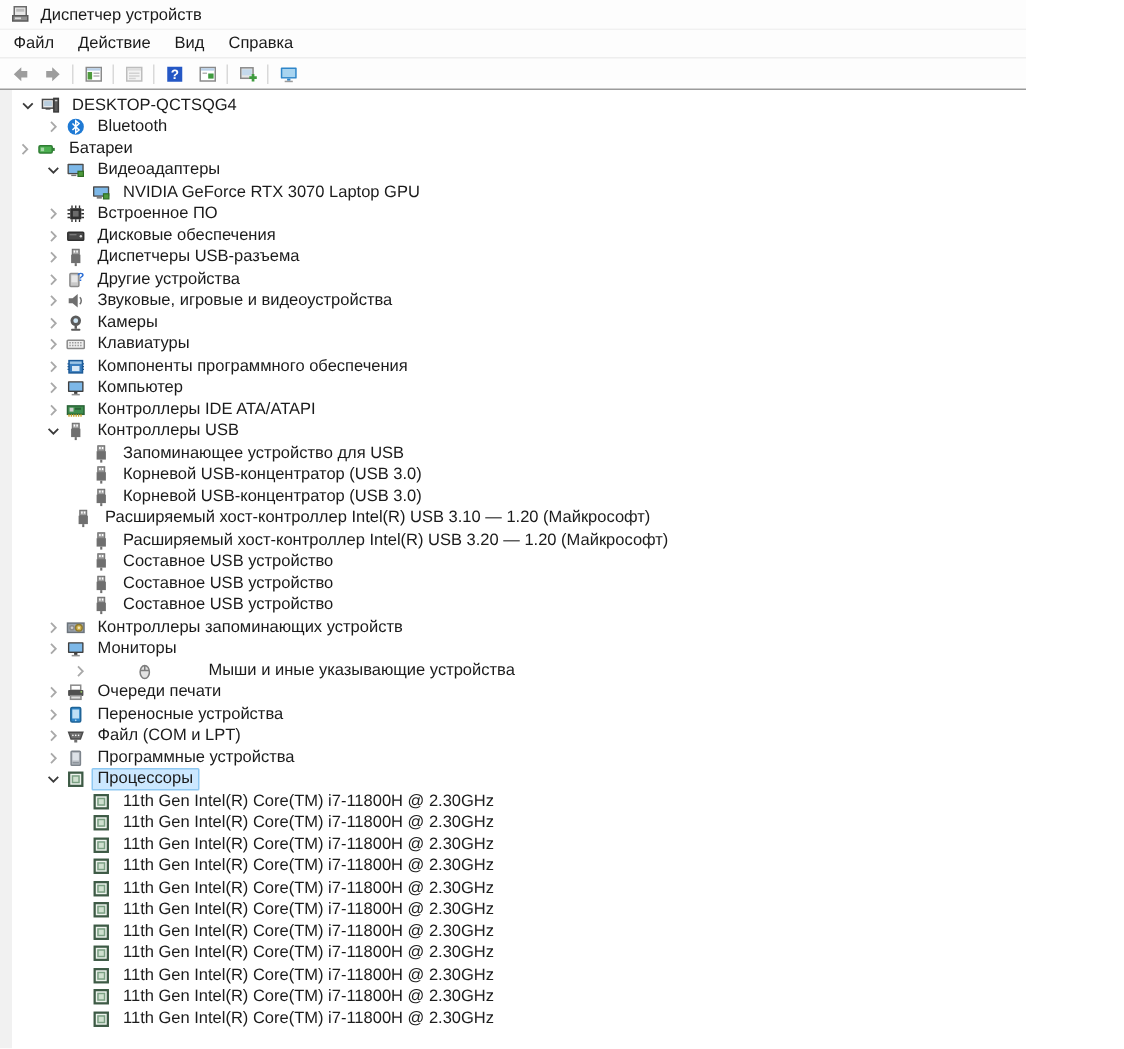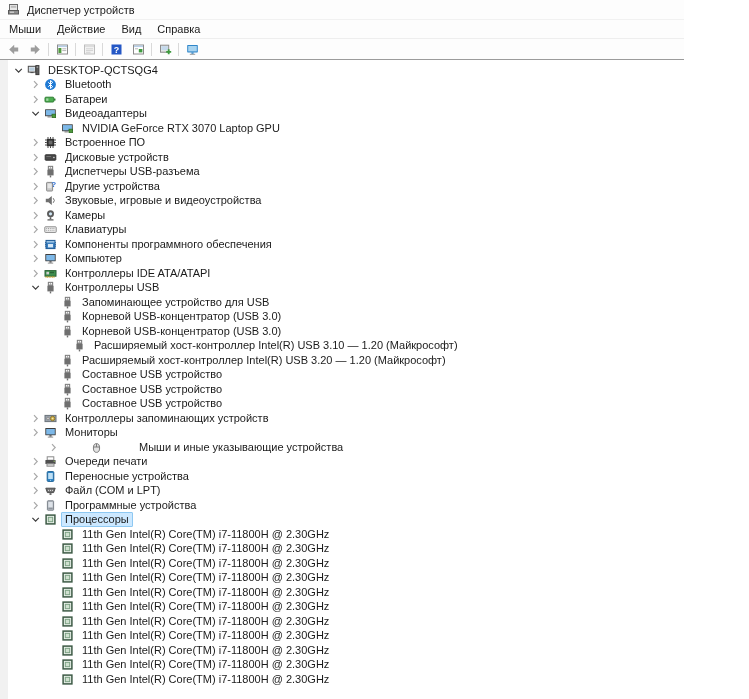--- a/index.html
+++ b/index.html
@@ -35,21 +35,21 @@
         <svg width="13" height="13" viewBox="0 0 13 13" xmlns="http://www.w3.org/2000/svg">
           <rect x="2.5" y="1.5" width="8" height="6" fill="#e8e8e8" stroke="#6a6a6a"></rect>
           <rect x="3.8" y="2.8" width="5.4" height="2" fill="#bcbcbc"></rect>
           <rect x="1.5" y="7.5" width="10" height="3.5" fill="#8f8f8f" stroke="#5a5a5a"></rect>
           <rect x="3" y="8.6" width="4" height="1.2" fill="#d8d8d8"></rect>
         </svg>
       </span>
     <span class="title-text">Диспетчер устройств</span>
   </div>
   <div class="menubar" id="menubar">
-      <span class="menu-item">Мыши</span>
+      <span class="menu-item">Файл</span>
       <span class="menu-item">Действие</span>
       <span class="menu-item">Вид</span>
       <span class="menu-item">Справка</span>
     </div>
   <div class="toolbar" id="toolbar">
       <span class="tbtn">
         <span>
           <svg width="13" height="13" viewBox="0 0 13 13" xmlns="http://www.w3.org/2000/svg">
             <path d="M7.2 1.8 L2.2 6.5 L7.2 11.2 L7.2 8.6 L11.2 8.6 L11.2 4.4 L7.2 4.4 Z" fill="#9d9d9d"></path>
           </svg>
@@ -152,21 +152,21 @@
           </svg>
         </span>
         <span class="ticon">
           <svg width="13" height="13" viewBox="0 0 13 13" xmlns="http://www.w3.org/2000/svg">
             <circle cx="6.5" cy="6.5" r="5.4" fill="#1f7ad4"></circle>
             <path d="M4.3 4.3 L8.7 8.7 L6.5 10.5 L6.5 2.5 L8.7 4.3 L4.3 8.7" stroke="#ffffff" stroke-width="1" fill="none"></path>
           </svg>
         </span>
         <span class="lbl">Bluetooth</span>
       </div>
-      <div class="row" style="padding-left: 19px;">
+      <div class="row" style="">
         <span class="chev">
           <svg width="13" height="13" viewBox="0 0 13 13" xmlns="http://www.w3.org/2000/svg">
             <path d="M5 3.2 L8.2 6.5 L5 9.8" stroke="#a9a9a9" stroke-width="1.2" fill="none"></path>
           </svg>
         </span>
         <span class="ticon">
           <svg width="13" height="13" viewBox="0 0 13 13" xmlns="http://www.w3.org/2000/svg">
             <rect x="1" y="4.2" width="8.8" height="4.8" rx="0.8" fill="#4caf50" stroke="#2e7d32"></rect>
             <rect x="10" y="5.6" width="1.5" height="2" fill="#2e7d32"></rect>
             <rect x="2.2" y="5.4" width="2.2" height="2.4" fill="#a5d6a7"></rect>
@@ -223,21 +223,21 @@
             <path d="M5 3.2 L8.2 6.5 L5 9.8" stroke="#a9a9a9" stroke-width="1.2" fill="none"></path>
           </svg>
         </span>
         <span class="ticon">
           <svg width="13" height="13" viewBox="0 0 13 13" xmlns="http://www.w3.org/2000/svg">
             <rect x="1.2" y="3.8" width="10.6" height="5.4" rx="0.6" fill="#4a4a4a" stroke="#303030"></rect>
             <circle cx="9.9" cy="6.5" r="0.8" fill="#d9d9d9"></circle>
             <rect x="2.4" y="5" width="4.6" height="0.9" fill="#7a7a7a"></rect>
           </svg>
         </span>
-        <span class="lbl">Дисковые устройств</span>
+        <span class="lbl">Дисковые обеспечения</span>
       </div>
       <div class="row" style="padding-left: 19px;">
         <span class="chev">
           <svg width="13" height="13" viewBox="0 0 13 13" xmlns="http://www.w3.org/2000/svg">
             <path d="M5 3.2 L8.2 6.5 L5 9.8" stroke="#a9a9a9" stroke-width="1.2" fill="none"></path>
           </svg>
         </span>
         <span class="ticon">
           <svg width="13" height="13" viewBox="0 0 13 13" xmlns="http://www.w3.org/2000/svg">
             <rect x="4.2" y="1.2" width="4.6" height="3.6" fill="#a0a0a0" stroke="#6c6c6c" stroke-width="0.7"></rect>
@@ -405,21 +405,21 @@
           <svg width="13" height="13" viewBox="0 0 13 13" xmlns="http://www.w3.org/2000/svg">
             <rect x="4.2" y="1.2" width="4.6" height="3.6" fill="#a0a0a0" stroke="#6c6c6c" stroke-width="0.7"></rect>
             <rect x="5.1" y="2" width="1" height="1.4" fill="#ffffff"></rect>
             <rect x="6.9" y="2" width="1" height="1.4" fill="#ffffff"></rect>
             <rect x="3.4" y="4.8" width="6.2" height="5.6" fill="#6f6f6f"></rect>
             <rect x="5.8" y="10.4" width="1.4" height="2" fill="#6f6f6f"></rect>
           </svg>
         </span>
         <span class="lbl">Корневой USB-концентратор (USB 3.0)</span>
       </div>
-      <div class="row" style="padding-left: 48px;">
+      <div class="row" style="padding-left: 24px;">
         <span class="chev"></span>
         <span class="ticon">
           <svg width="13" height="13" viewBox="0 0 13 13" xmlns="http://www.w3.org/2000/svg">
             <rect x="4.2" y="1.2" width="4.6" height="3.6" fill="#a0a0a0" stroke="#6c6c6c" stroke-width="0.7"></rect>
             <rect x="5.1" y="2" width="1" height="1.4" fill="#ffffff"></rect>
             <rect x="6.9" y="2" width="1" height="1.4" fill="#ffffff"></rect>
             <rect x="3.4" y="4.8" width="6.2" height="5.6" fill="#6f6f6f"></rect>
             <rect x="5.8" y="10.4" width="1.4" height="2" fill="#6f6f6f"></rect>
           </svg>
         </span>

